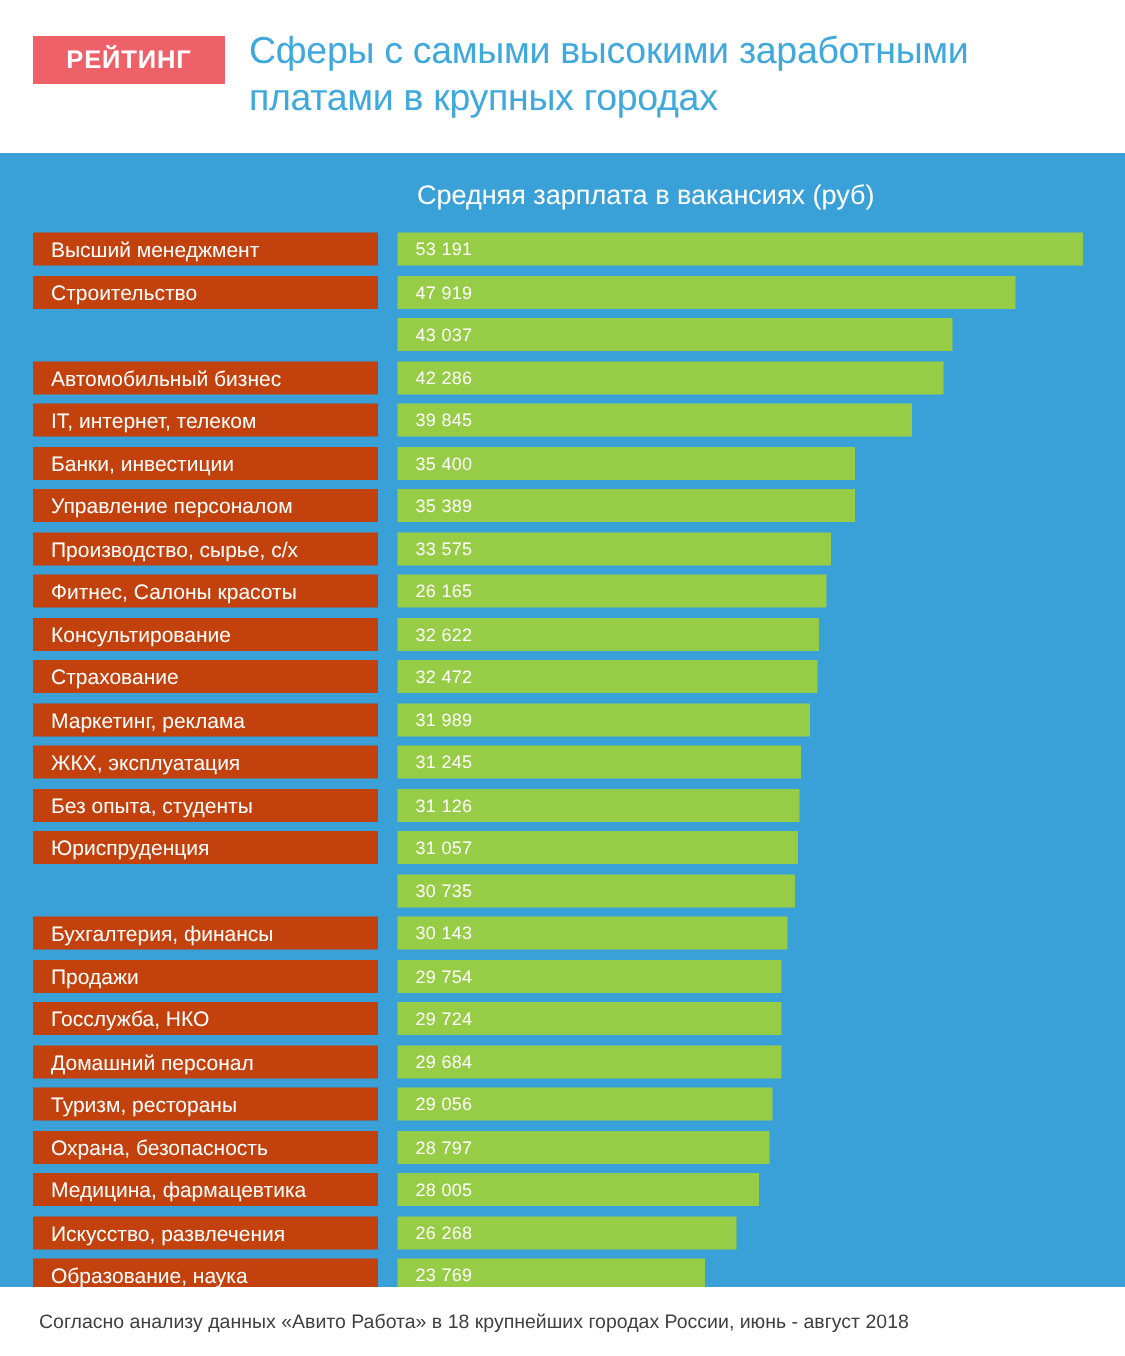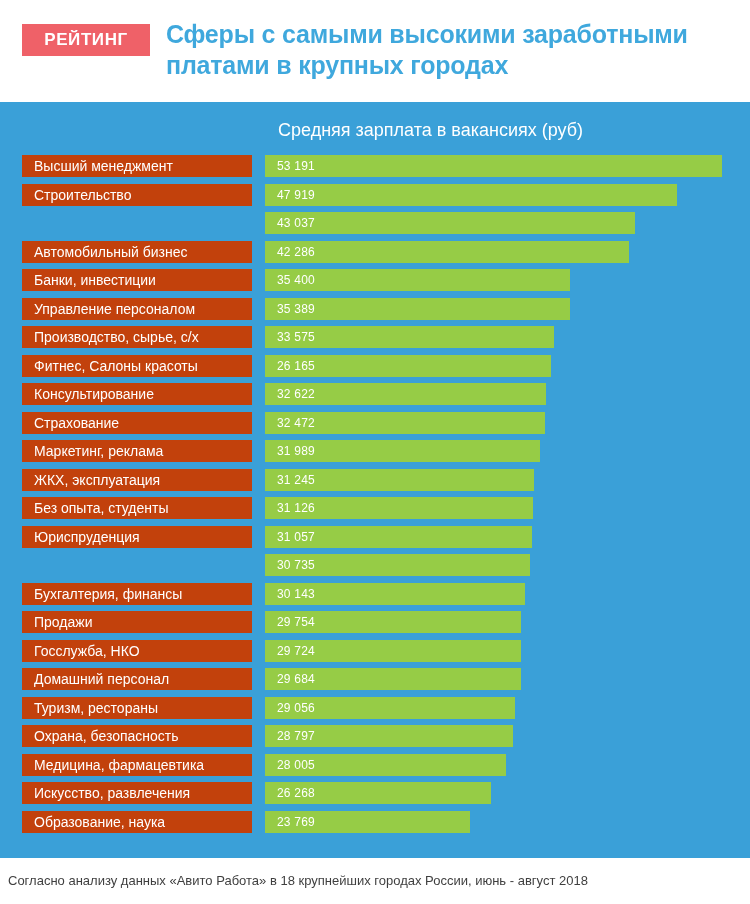--- a/index.html
+++ b/index.html
@@ -38,21 +38,21 @@
     justify-content: center;
     text-transform: uppercase;
   }
   .headline {
     position: absolute;
     left: 166px; top: 19px;
     width: 572px;
     color: #3fa8dd;
     font-size: 25px;
     line-height: 31px;
-    font-weight: bold;
+    font-weight: normal;
     letter-spacing: -0.2px;
   }
 
   
   .panel {
     position: absolute;
     left: 0; top: 102px;
     width: 750px;
     height: 756px;
     background: #3aa0d8;
@@ -111,21 +111,21 @@
   
   .footer {
     position: absolute;
     left: 0; top: 858px;
     width: 750px;
     height: 46px;
     background: #ffffff;
   }
   .footer-text {
     position: absolute;
-    left: 8px; top: 15px;
+    left: 26px; top: 15px;
     color: #3f3f3f;
     font-size: 13px;
     white-space: nowrap;
   }
 </style>
 </head>
 <body>
 
 <div class="header">
   <div class="badge">Рейтинг</div>
@@ -148,20 +148,25 @@
       <div class="row">
         <div class="row-bar" style="width: 370px;"></div>
         <div class="row-value">43 037</div>
       </div>
       <div class="row">
         <div class="row-label">Автомобильный бизнес</div>
         <div class="row-bar" style="width: 363.6px;"></div>
         <div class="row-value">42 286</div>
       </div>
       <div class="row">
+        <div class="row-label">IT, интернет, телеком</div>
+        <div class="row-bar" style="width: 342.7px;"></div>
+        <div class="row-value">39 845</div>
+      </div>
+      <div class="row">
         <div class="row-label">Банки, инвестиции</div>
         <div class="row-bar" style="width: 304.6px;"></div>
         <div class="row-value">35 400</div>
       </div>
       <div class="row">
         <div class="row-label">Управление персоналом</div>
         <div class="row-bar" style="width: 304.5px;"></div>
         <div class="row-value">35 389</div>
       </div>
       <div class="row">

